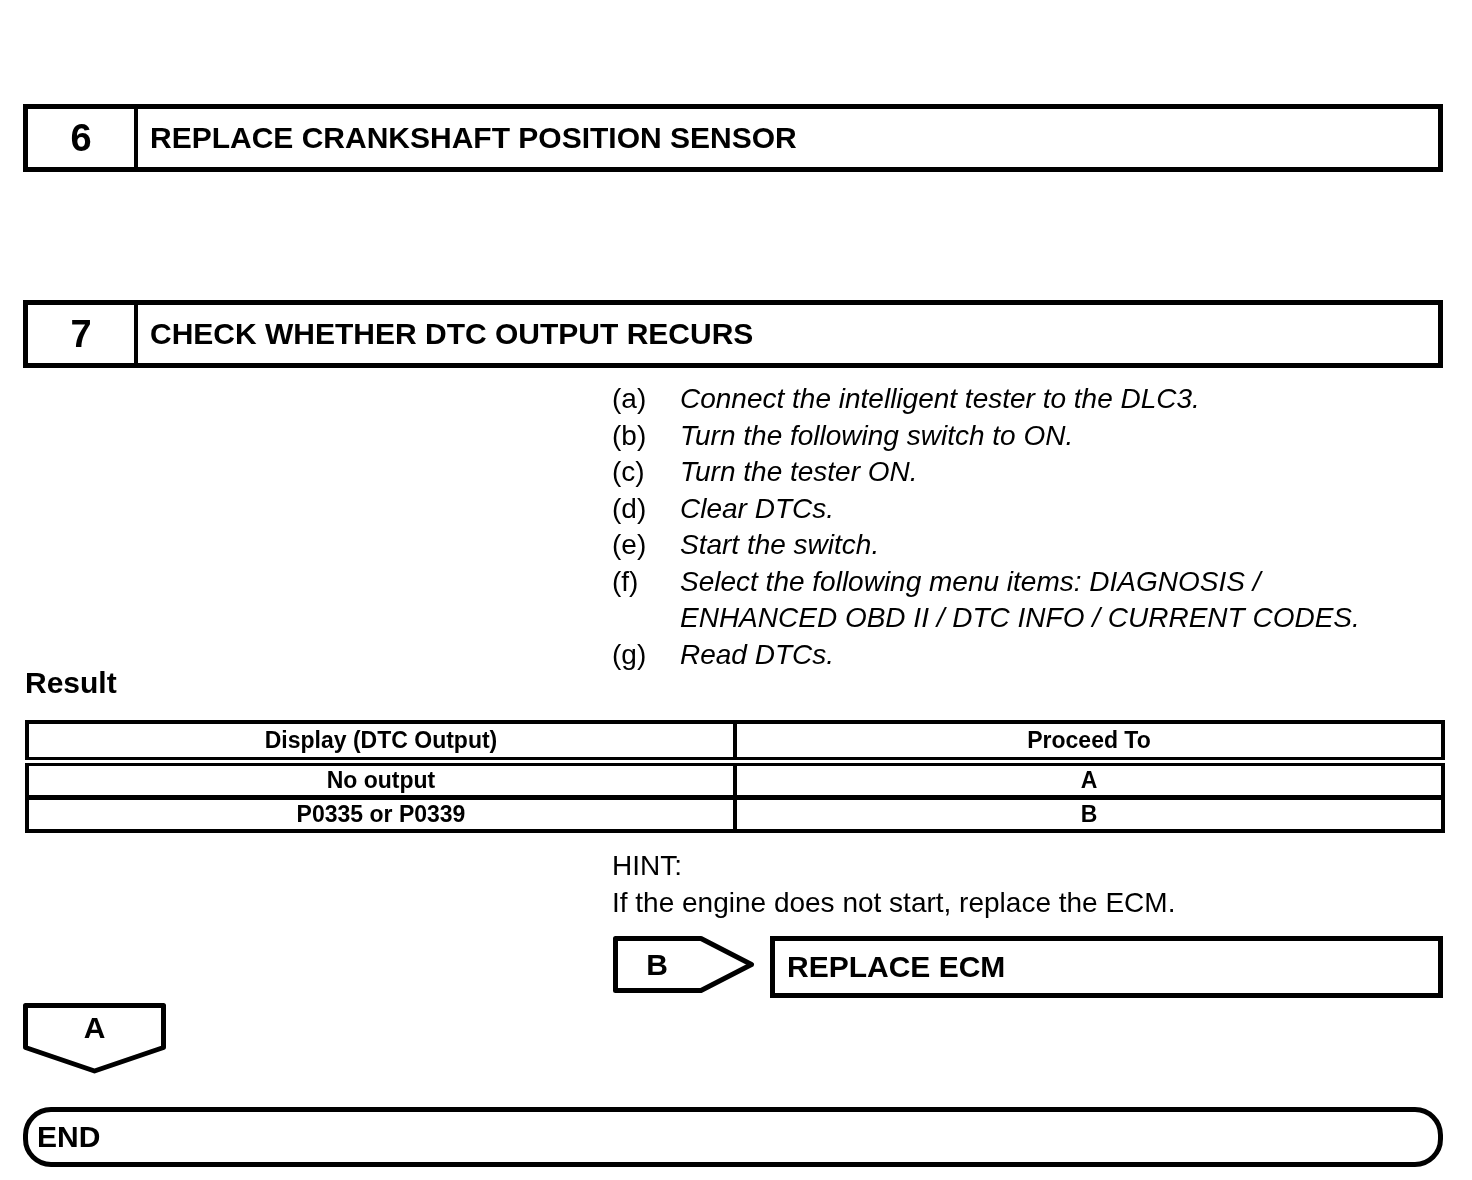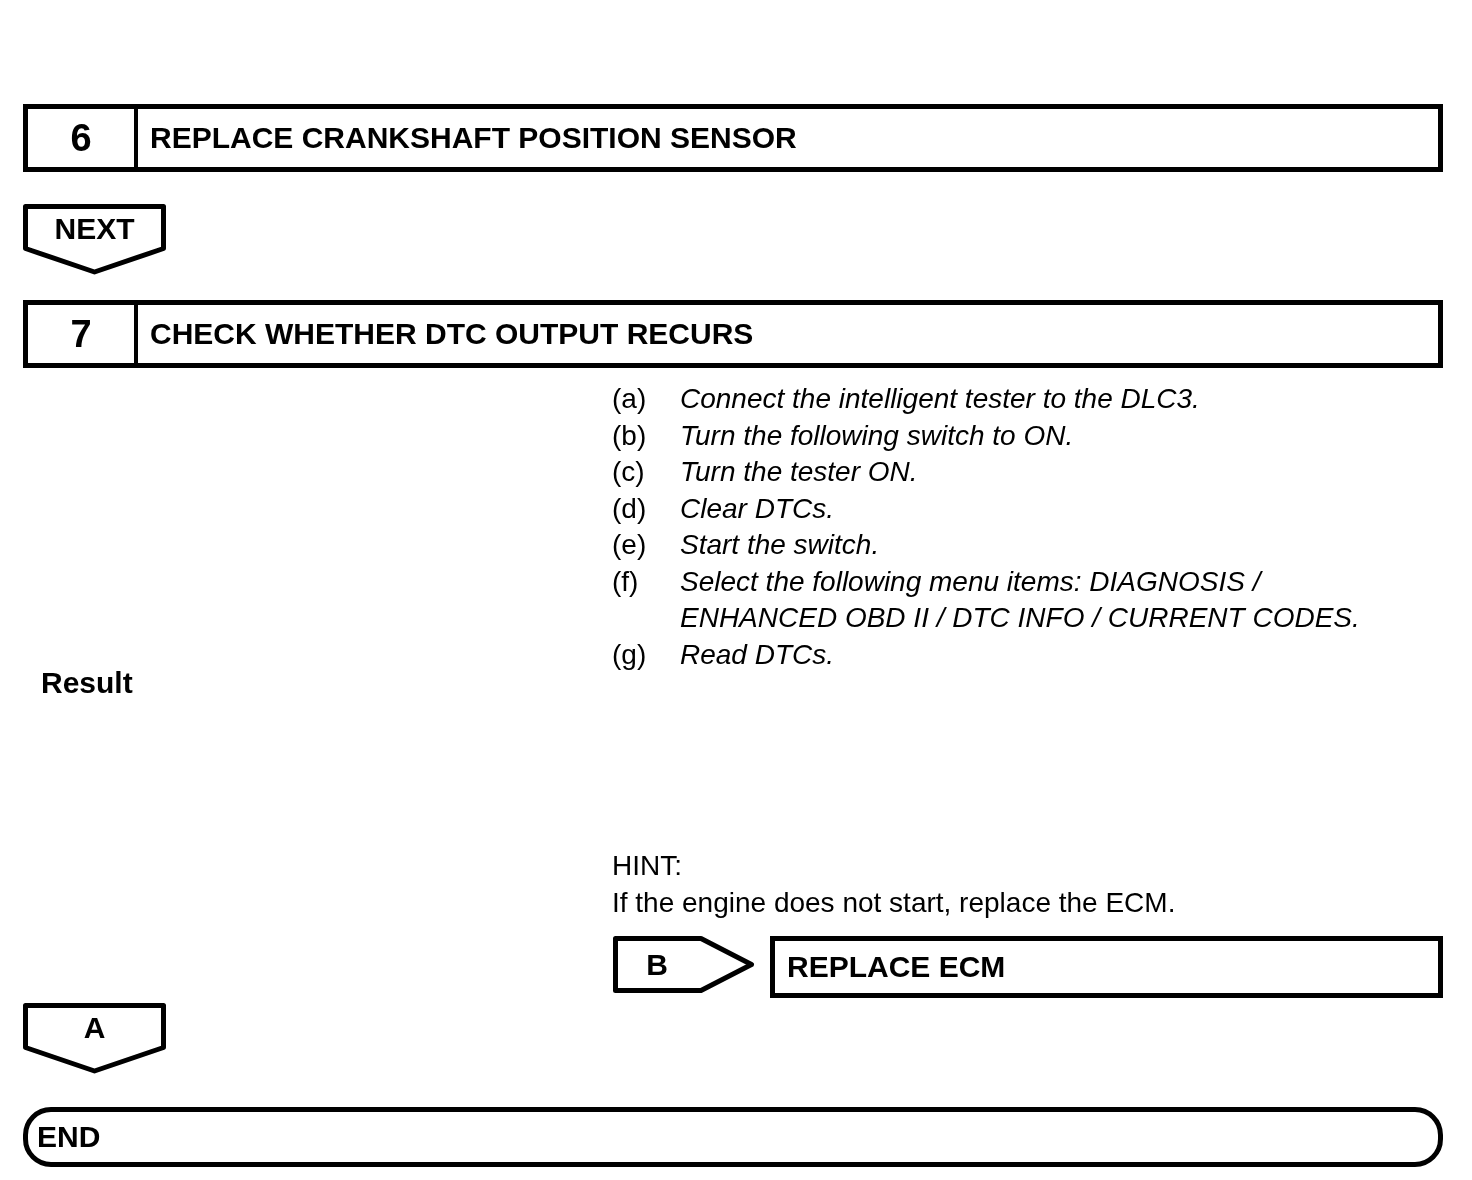--- a/index.html
+++ b/index.html
@@ -45,21 +45,21 @@
     margin: 0; padding: 0; list-style: none;
     font-size: 28px; line-height: 36.5px;
   }
   .proc-item { display: flex; }
   .proc-marker { width: 68px; flex: 0 0 68px; }
   .proc-text { width: 752px; white-space: pre-wrap; font-style: italic; }
 
   
   .result-heading {
     position: absolute; left: 25px; top: 666px;
-    font-size: 30px; font-weight: bold; margin-left: 16px;
+    font-size: 30px; font-weight: bold;
   }
 
   
   .result-table {
     position: absolute; left: 25px; top: 720px; width: 1420px;
     border-collapse: collapse; background: #fff;
   }
   .result-table th, .result-table td {
     border: 4px solid #000; text-align: center;
     font-weight: bold; padding: 0; width: 50%;
@@ -95,26 +95,20 @@
 <body>
 
 <div class="page">
 
 
   <div class="step-box" style="left:23px; top:104px;">
     <div class="step-num">6</div>
     <div class="step-title">REPLACE CRANKSHAFT POSITION SENSOR</div>
   </div>
 
-  <div class="pent-down" style="left:23px; top:204px;">
-    <span><svg width="143" height="71" viewBox="0 0 143 71">
-          <polygon points="2.5,2.5 140.5,2.5 140.5,44.5 71.5,68 2.5,44.5" fill="#ffffff" stroke="#000000" stroke-width="5" stroke-linejoin="round"></polygon>
-        </svg></span>
-    <span class="pent-label">NEXT</span>
-  </div>
 
   <div class="step-box" style="left:23px; top:300px;">
     <div class="step-num">7</div>
     <div class="step-title">CHECK WHETHER DTC OUTPUT RECURS</div>
   </div>
 
   <ol class="procedure">
     <li class="proc-item">
       <span class="proc-marker">(a)</span>
       <span class="proc-text">Connect the intelligent tester to the DLC3.</span>
@@ -141,20 +135,38 @@
 ENHANCED OBD II / DTC INFO / CURRENT CODES.</span>
     </li>
     <li class="proc-item">
       <span class="proc-marker">(g)</span>
       <span class="proc-text">Read DTCs.</span>
     </li>
   </ol>
 
   <div class="result-heading">Result</div>
 
+  <table class="result-table">
+    <thead>
+      <tr>
+        <th>Display (DTC Output)</th>
+        <th>Proceed To</th>
+      </tr>
+    </thead>
+    <tbody>
+      <tr>
+        <td>No output</td>
+        <td>A</td>
+      </tr>
+      <tr>
+        <td>P0335 or P0339</td>
+        <td>B</td>
+      </tr>
+    </tbody>
+  </table>
 
   <div class="hint">
     <div>HINT:</div>
     <div>If the engine does not start, replace the ECM.</div>
   </div>
 
   <div class="b-connector">
     <span><svg width="142" height="57" viewBox="0 0 142 57">
           <polygon points="2.5,2.5 88,2.5 138.5,28.5 88,54.5 2.5,54.5" fill="#ffffff" stroke="#000000" stroke-width="5" stroke-linejoin="round"></polygon>
         </svg></span>

